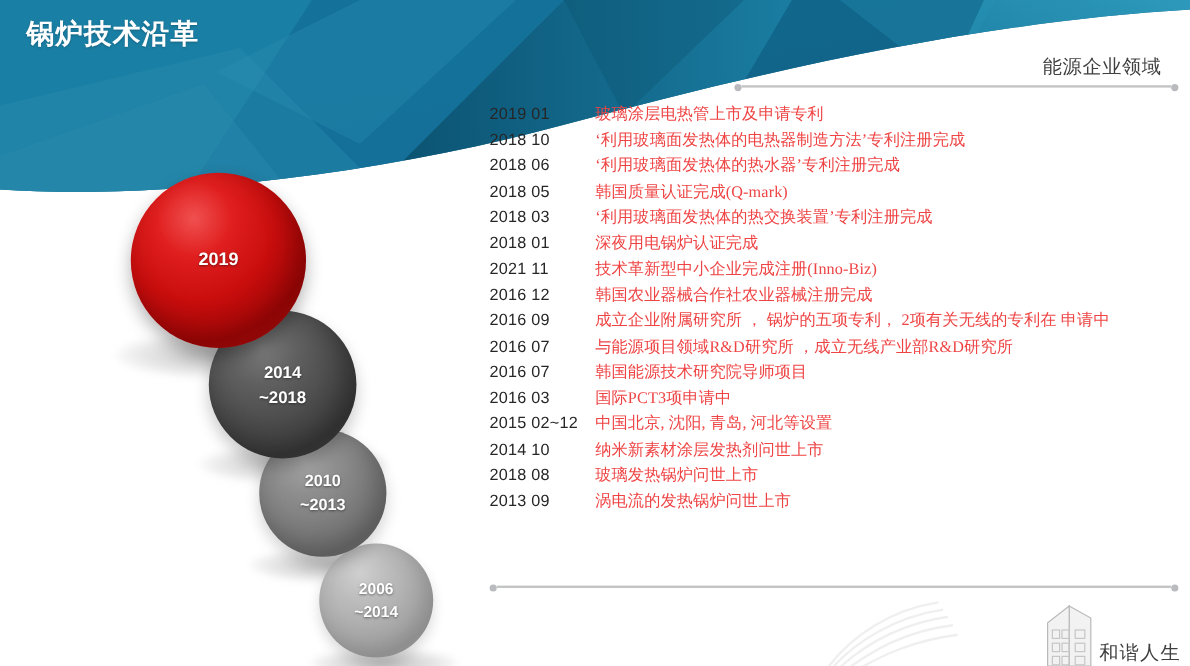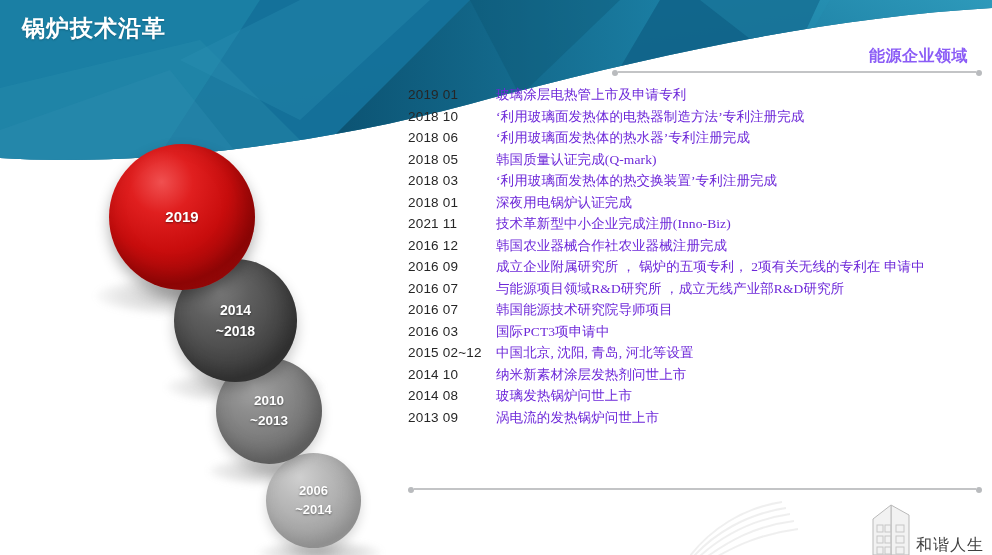--- a/index.html
+++ b/index.html
@@ -39,23 +39,23 @@
     white-space: nowrap;
     text-shadow: 0 1px 2px rgba(0,0,0,0.22);
   }
 
   
   #section-label {
     position: absolute;
     right: 24px;
     top: 46px;
     z-index: 6;
-    color: #8b5cf6;
+    color: #404040;
     font-size: 16px;
-    font-weight: 700;
+    font-weight: 400;
     white-space: nowrap;
     letter-spacing: 0.5px;
   }
 
   
   .divider {
     position: absolute;
     z-index: 5;
     height: 3px;
   }
@@ -184,21 +184,21 @@
     white-space: nowrap;
   }
   .row .date {
     flex: 0 0 88px;
     color: #262626;
     font-family: Liberation Sans, sans-serif;
     font-size: 13.5px;
     letter-spacing: 0.2px;
   }
   .row .desc {
-    color: #6d28d9;
+    color: #ef4444;
     font-size: 13.5px;
     font-family: "Liberation Serif", "DejaVu Serif", serif;
     letter-spacing: 0.1px;
     text-align: center;
   }
 
   
   #watermark-swirl {
     position: absolute;
     left: 690px; top: 496px;
@@ -362,21 +362,21 @@
       </div>
       <div class="row">
         <span class="date">2015  02~12</span>
         <span class="desc">中国北京, 沈阳, 青岛, 河北等设置</span>
       </div>
       <div class="row">
         <span class="date">2014  10</span>
         <span class="desc">纳米新素材涂层发热剂问世上市</span>
       </div>
       <div class="row">
-        <span class="date">2014  08</span>
+        <span class="date">2018  08</span>
         <span class="desc">玻璃发热锅炉问世上市</span>
       </div>
       <div class="row">
         <span class="date">2013  09</span>
         <span class="desc">涡电流的发热锅炉问世上市</span>
       </div>
     </div>
 
   <svg id="watermark-swirl" viewBox="0 0 130 60">
     <g fill="none" stroke="#e3e3e3" stroke-width="2">

